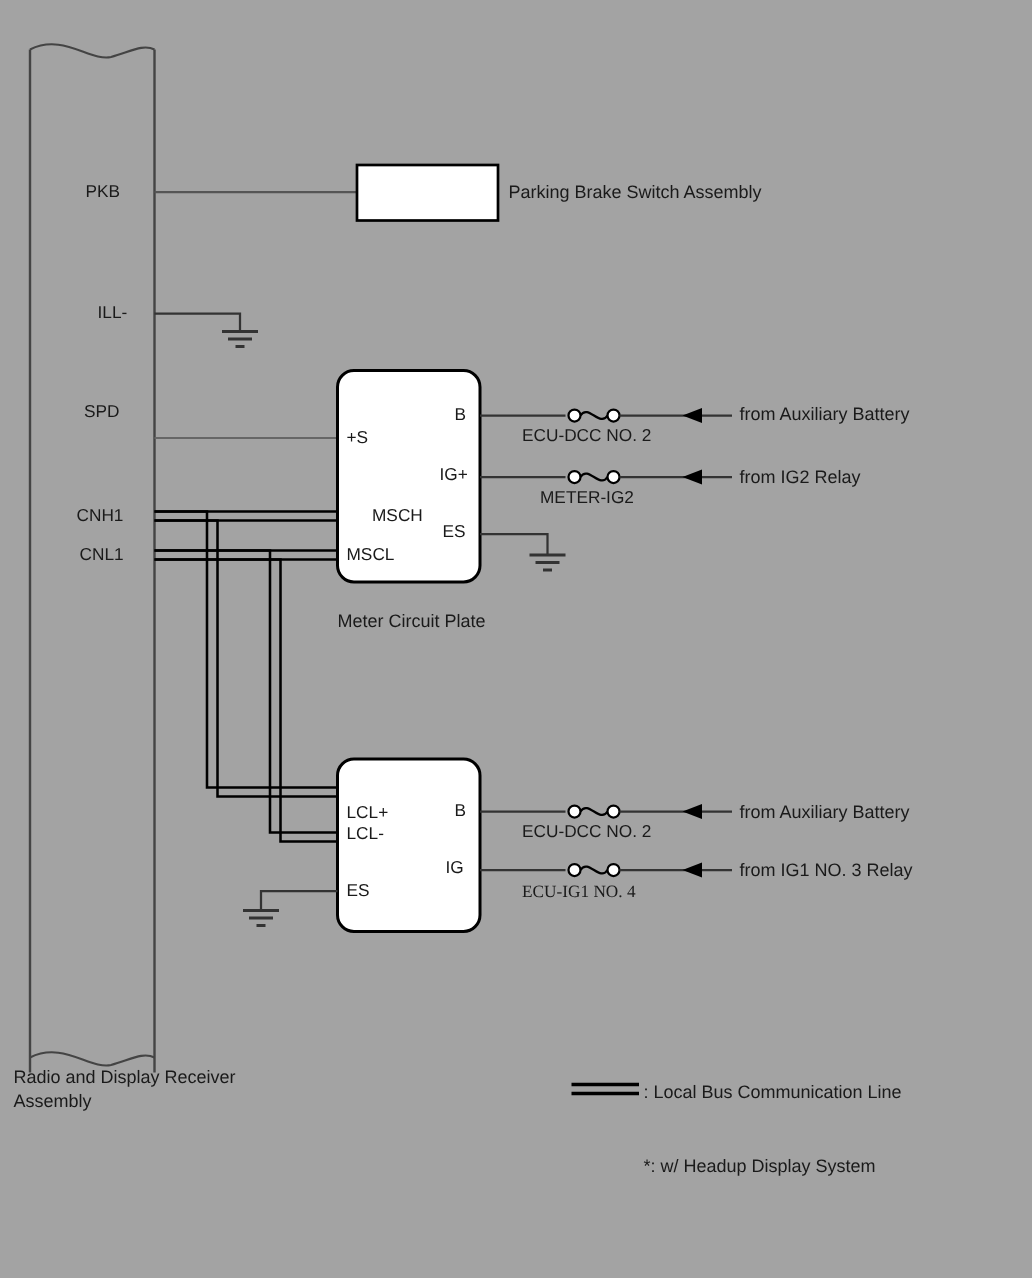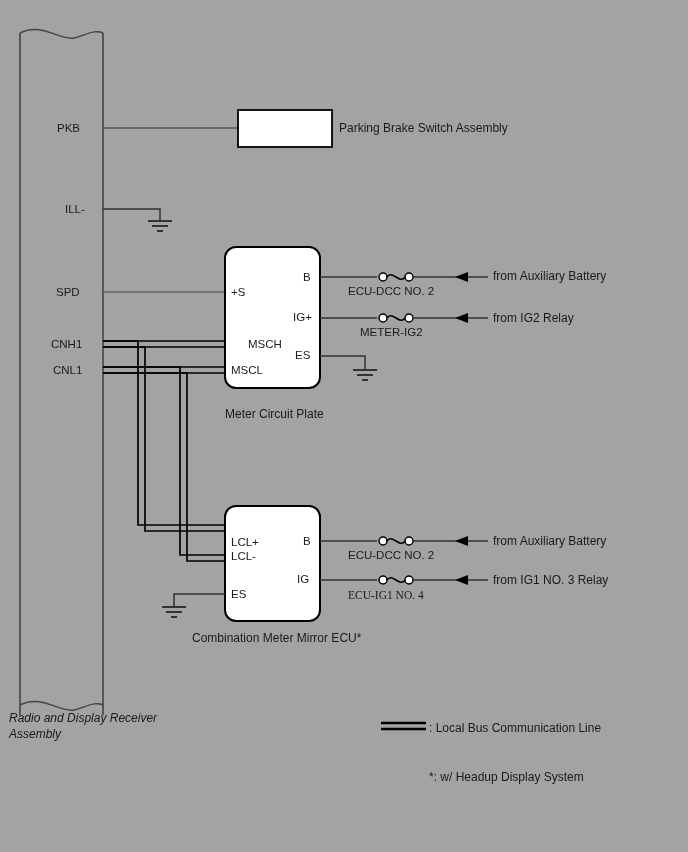--- a/index.html
+++ b/index.html
@@ -28,21 +28,21 @@
   .lbl {
     position: absolute;
     font-family: "Liberation Sans", sans-serif;
     font-size: 12px;
     color: #1a1a1a;
     white-space: pre;
     line-height: 1.35;
   }
   .lbl.pin { font-size: 11.5px; }
   .lbl.sm { font-size: 11.5px; }
-  .lbl.multi { white-space: pre-line; font-style: italic; }
+  .lbl.multi { white-space: pre-line; }
 </style>
 </head>
 <body>
 
 <div id="diagram-root">
 
   <svg id="diagram-svg" viewBox="0 0 688 852">
 
     <g>
       <path d="M20,33 L20,715" stroke="#444" stroke-width="1.6" fill="none"></path>
@@ -152,21 +152,21 @@
       <line x1="381" y1="723" x2="426" y2="723" stroke="#000" stroke-width="2.4"></line>
       <line x1="381" y1="729" x2="426" y2="729" stroke="#000" stroke-width="2.4"></line>
     </g>
 
   </svg>
 
   <div class="lbl pin" style="left:57px; top:121px;">PKB</div>
 
   <div class="lbl pin" style="left:65px; top:202px;">ILL-</div>
 
-  <div class="lbl pin" style="left:56px; top:285px;">SPD</div>
+  <div class="lbl pin" style="left:56px; top:268px;">SPD</div>
 
   <div class="lbl pin" style="left:51px; top:337px;">CNH1</div>
 
   <div class="lbl pin" style="left:53px; top:363px;">CNL1</div>
 
   <div class="lbl multi" style="left:9px; top:710px;">Radio and Display Receiver
 Assembly</div>
 
   <div class="lbl" style="left:339px; top:120px;">Parking Brake Switch Assembly</div>
 
@@ -195,21 +195,20 @@
   <div class="lbl pin" style="left:231px; top:519px;margin-top:16px;">LCL+</div>
 
   <div class="lbl pin" style="left:231px; top:549px;">LCL-</div>
 
   <div class="lbl pin" style="left:231px; top:587px;">ES</div>
 
   <div class="lbl pin" style="left:303px; top:534px;">B</div>
 
   <div class="lbl pin" style="left:297px; top:572px;">IG</div>
 
-  <div class="lbl" style="left:192px; top:630px;">Combination Meter Mirror ECU*</div>
 
   <div class="lbl sm" style="left:348px; top:548px;">ECU-DCC NO. 2</div>
 
   <div class="lbl sm" style="left:348px; top:588px;font-family:Liberation Serif, serif;">ECU-IG1 NO. 4</div>
 
   <div class="lbl" style="left:493px; top:533px;">from Auxiliary Battery</div>
 
   <div class="lbl" style="left:493px; top:572px;">from IG1 NO. 3 Relay</div>
 
   <div class="lbl" style="left:429px; top:720px;">: Local Bus Communication Line</div>

